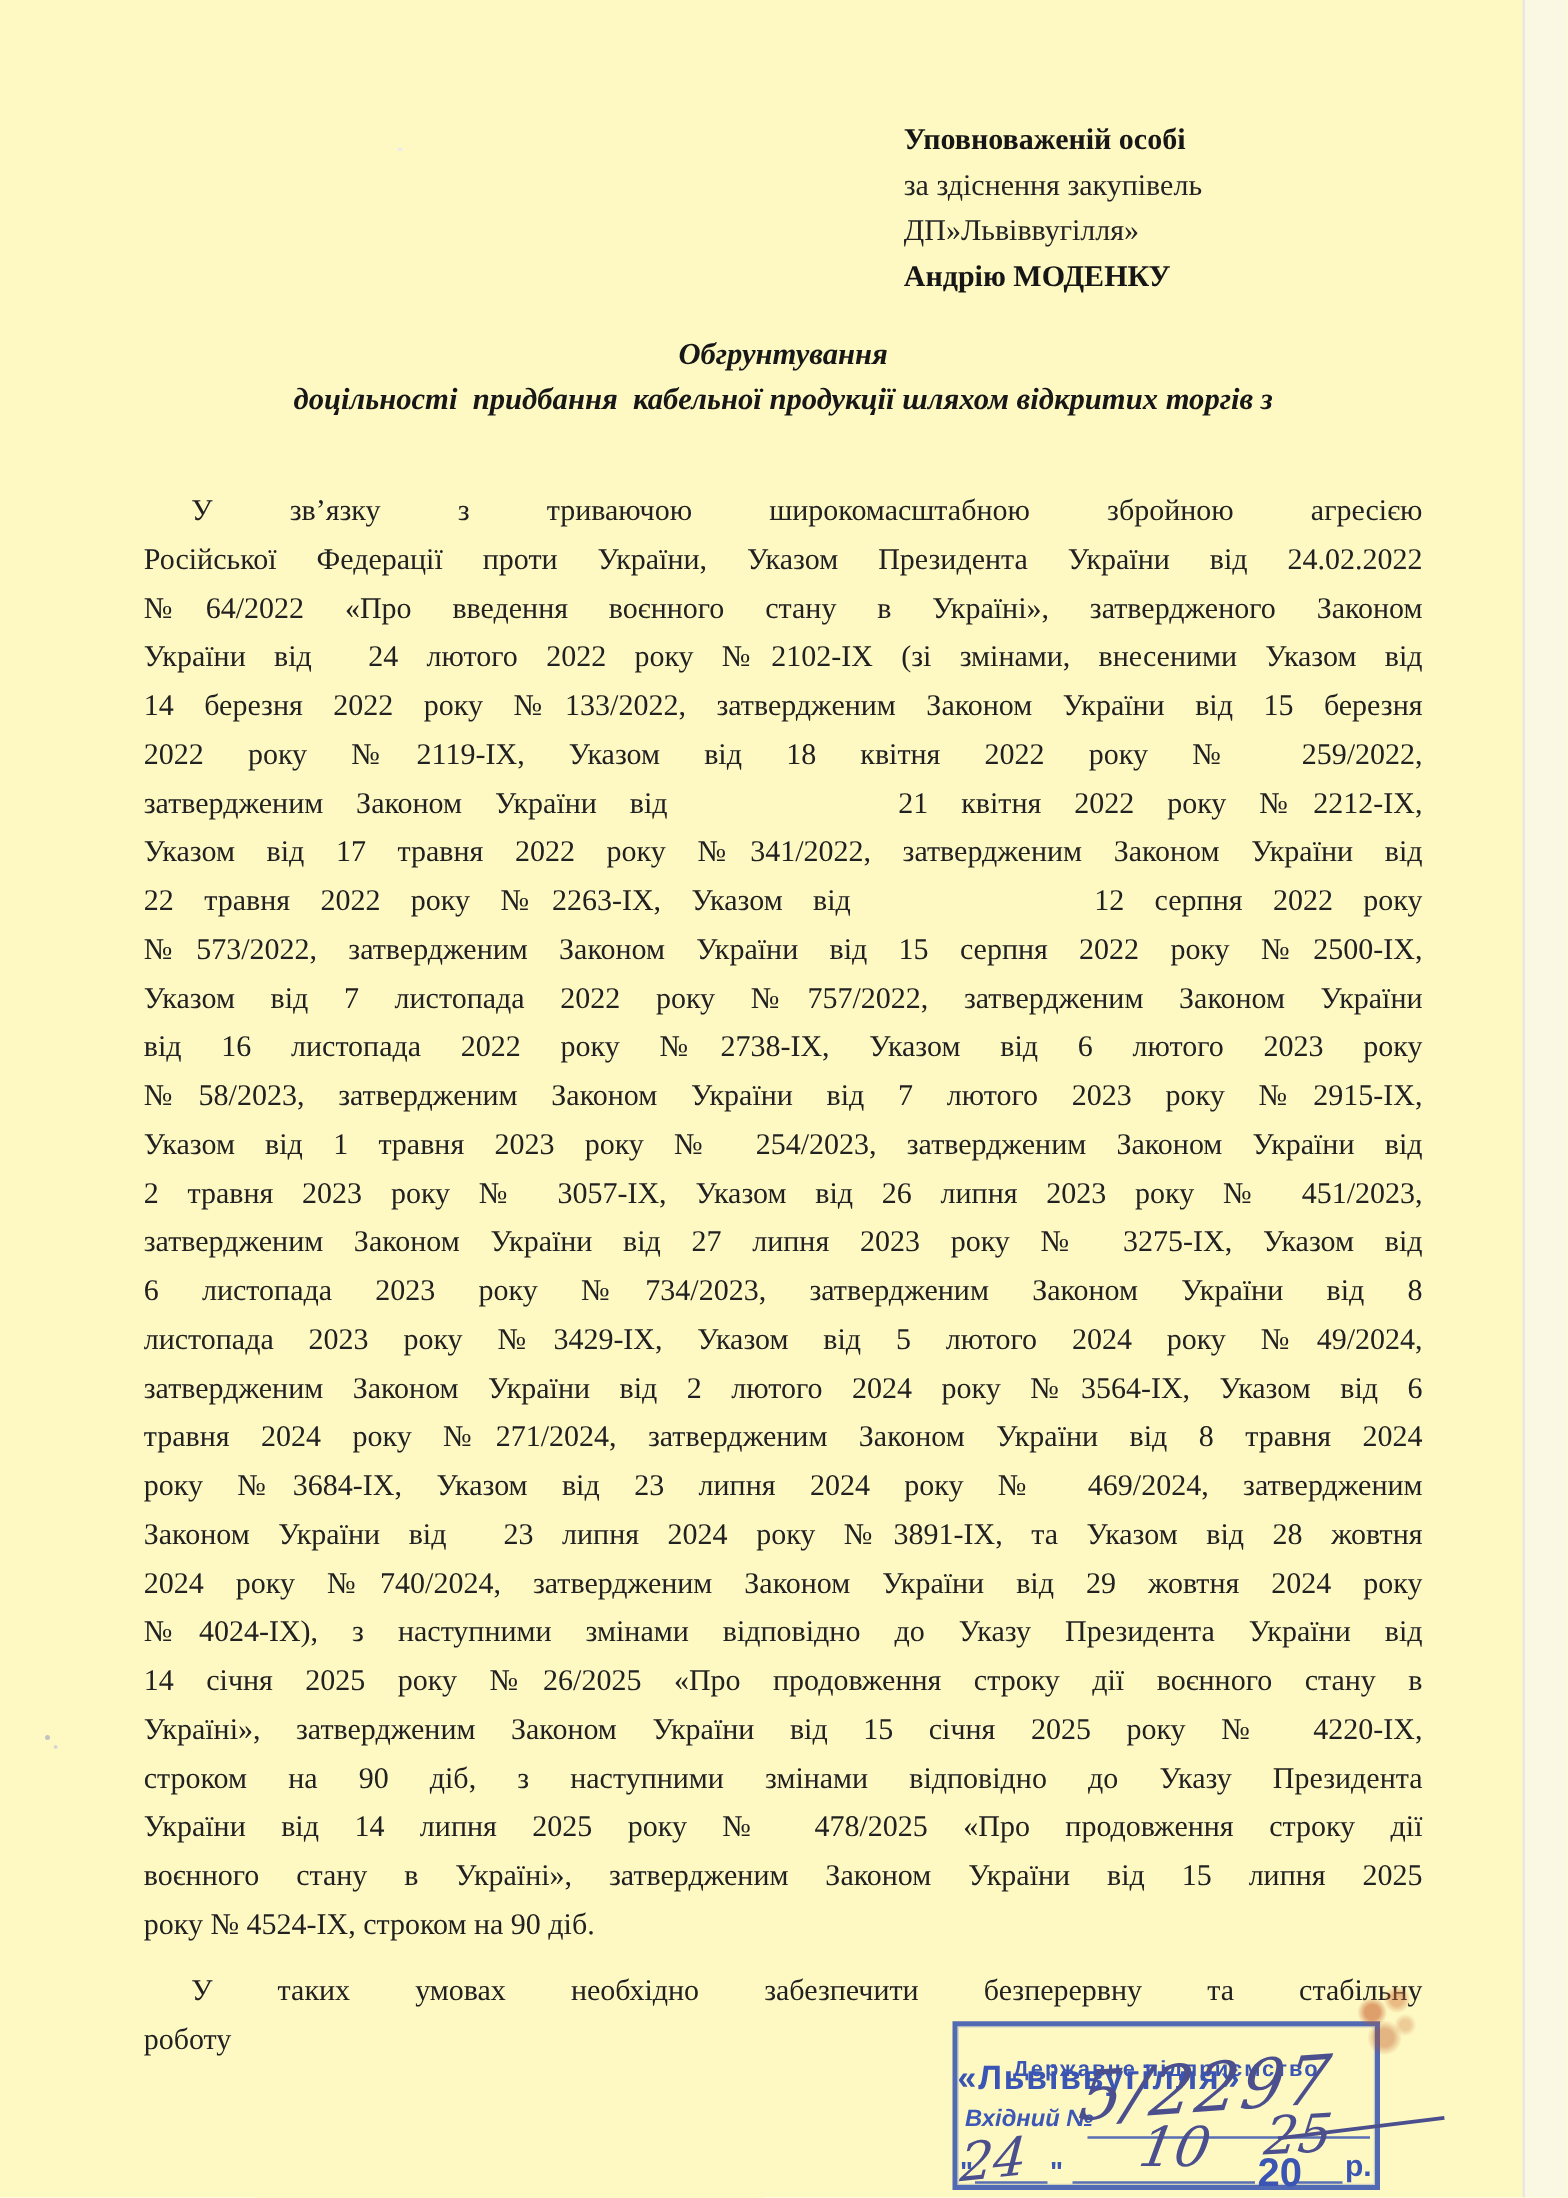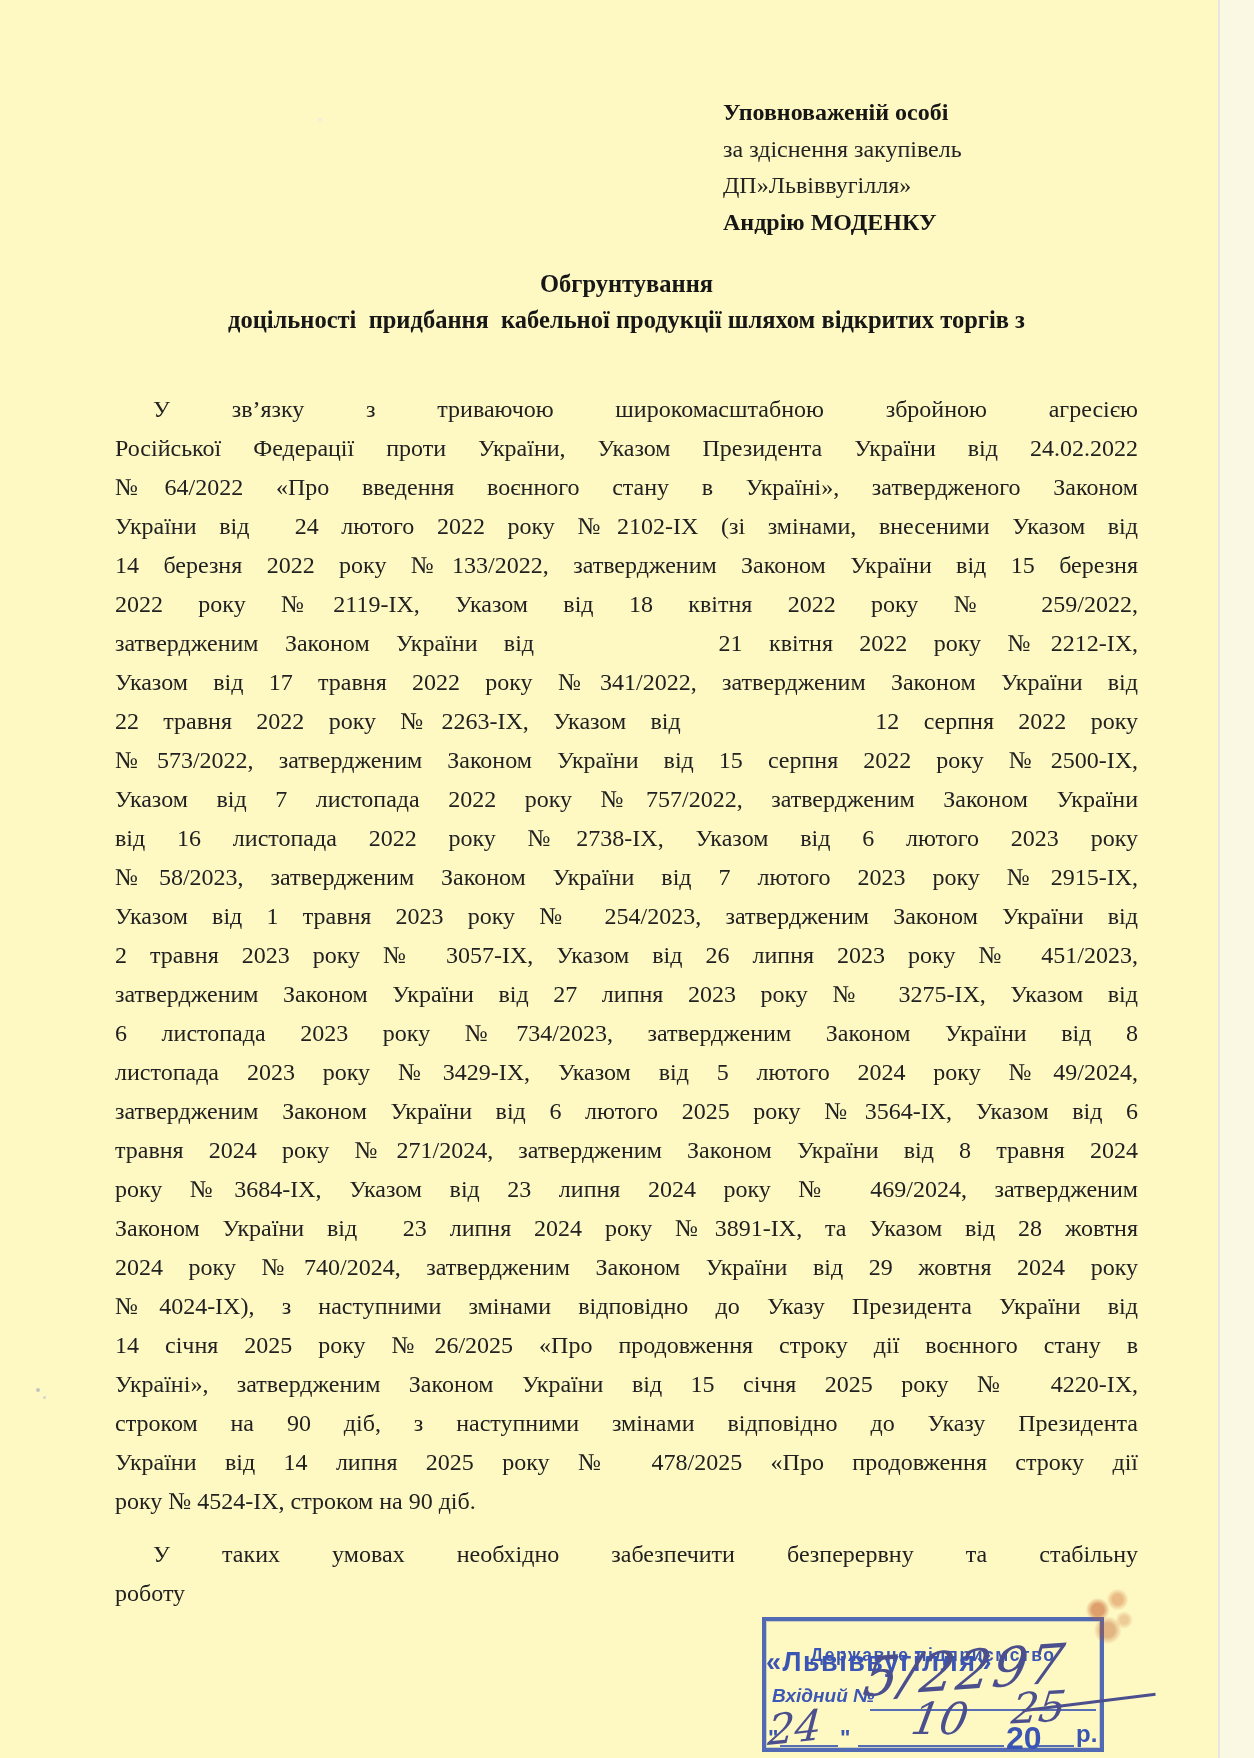--- a/index.html
+++ b/index.html
@@ -16,21 +16,21 @@
   .addressee{
     position:absolute;left:723px;top:94px;
     font-size:24px;line-height:36.5px;
     color:#232323;
   }
   .addr-bold{font-weight:700;color:#161616;}
   
   .doc-title{
     position:absolute;left:115px;top:266px;width:1023px;
     text-align:center;font-weight:700;
-    font-size:24.5px;line-height:36px;color:#171717;
+    font-size:24.5px;line-height:36px;color:#171717;font-style:italic;
   }
   .doc-title div{white-space:pre-wrap;}
   
   .docbody{
     position:absolute;left:115px;top:390px;width:1023px;
     font-size:24px;color:#212121;
   }
   .para + .para{margin-top:14px;}
   .tline{
     height:39px;line-height:39px;
@@ -149,30 +149,31 @@
         <div class="tline">22 травня 2022 року №2263-IX, Указом від        12 серпня 2022 року</div>
         <div class="tline">№573/2022, затвердженим Законом України від 15 серпня 2022 року №2500-IX,</div>
         <div class="tline">Указом від 7 листопада 2022 року №757/2022, затвердженим Законом України</div>
         <div class="tline">від 16 листопада 2022 року №2738-IX, Указом від 6 лютого 2023 року</div>
         <div class="tline">№58/2023, затвердженим Законом України від 7 лютого 2023 року №2915-IX,</div>
         <div class="tline">Указом від 1 травня 2023 року № 254/2023, затвердженим Законом України від</div>
         <div class="tline">2 травня 2023 року № 3057-IX, Указом від 26 липня 2023 року № 451/2023,</div>
         <div class="tline">затвердженим Законом України від 27 липня 2023 року № 3275-IX, Указом від</div>
         <div class="tline">6 листопада 2023 року №734/2023, затвердженим Законом України від 8</div>
         <div class="tline">листопада 2023 року №3429-IX, Указом від 5 лютого 2024 року №49/2024,</div>
-        <div class="tline">затвердженим Законом України від 6 лютого 2025 року №3564-IX, Указом від 6</div>
+        <div class="tline">затвердженим Законом України від 2 лютого 2024 року №3564-IX, Указом від 6</div>
         <div class="tline">травня 2024 року №271/2024, затвердженим Законом України від 8 травня 2024</div>
         <div class="tline">року №3684-IX, Указом від 23 липня 2024 року № 469/2024, затвердженим</div>
         <div class="tline">Законом України від  23 липня 2024 року №3891-IX, та Указом від 28 жовтня</div>
         <div class="tline">2024 року №740/2024, затвердженим Законом України від 29 жовтня 2024 року</div>
         <div class="tline">№4024-IX), з наступними змінами відповідно до Указу Президента України від</div>
         <div class="tline">14 січня 2025 року №26/2025 «Про продовження строку дії воєнного стану в</div>
         <div class="tline">Україні», затвердженим Законом України від 15 січня 2025 року № 4220-IX,</div>
         <div class="tline">строком на 90 діб, з наступними змінами відповідно до Указу Президента</div>
         <div class="tline">України від 14 липня 2025 року № 478/2025 «Про продовження строку дії</div>
+        <div class="tline">воєнного стану в Україні», затвердженим Законом України від 15 липня 2025</div>
         <div class="tline lastline">року № 4524-IX, строком на 90 діб.</div>
       </div>
       <div class="para">
         <div class="tline indent">У таких умовах необхідно забезпечити безперервну та стабільну</div>
         <div class="tline lastline">роботу</div>
       </div>
     </div>
 
   <div class="stamp">
     <div class="org1">Державне підприємство</div>

